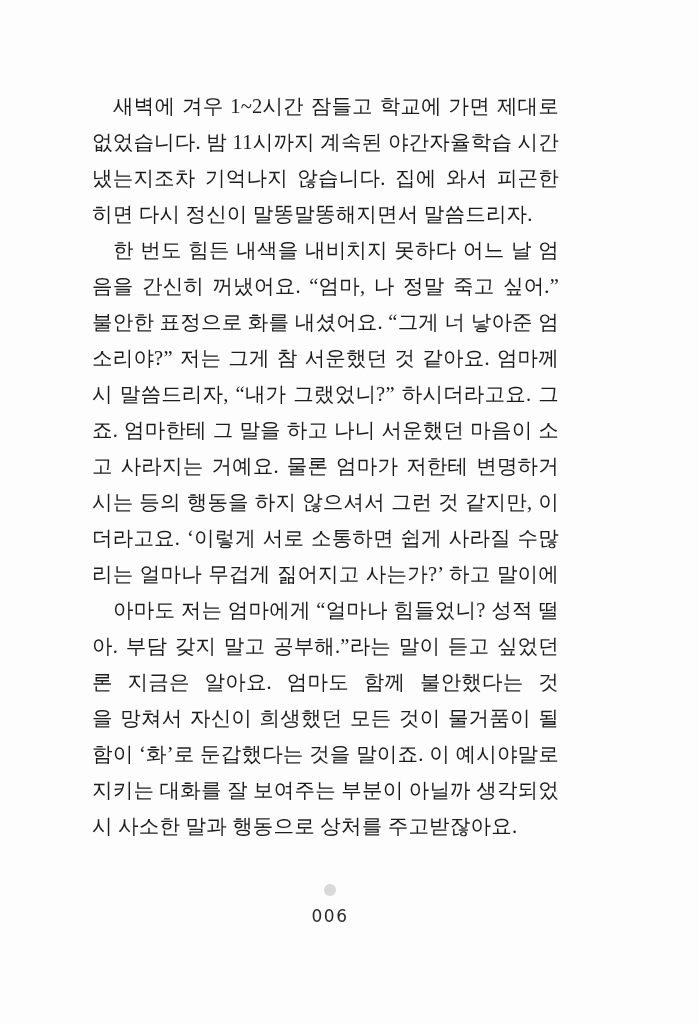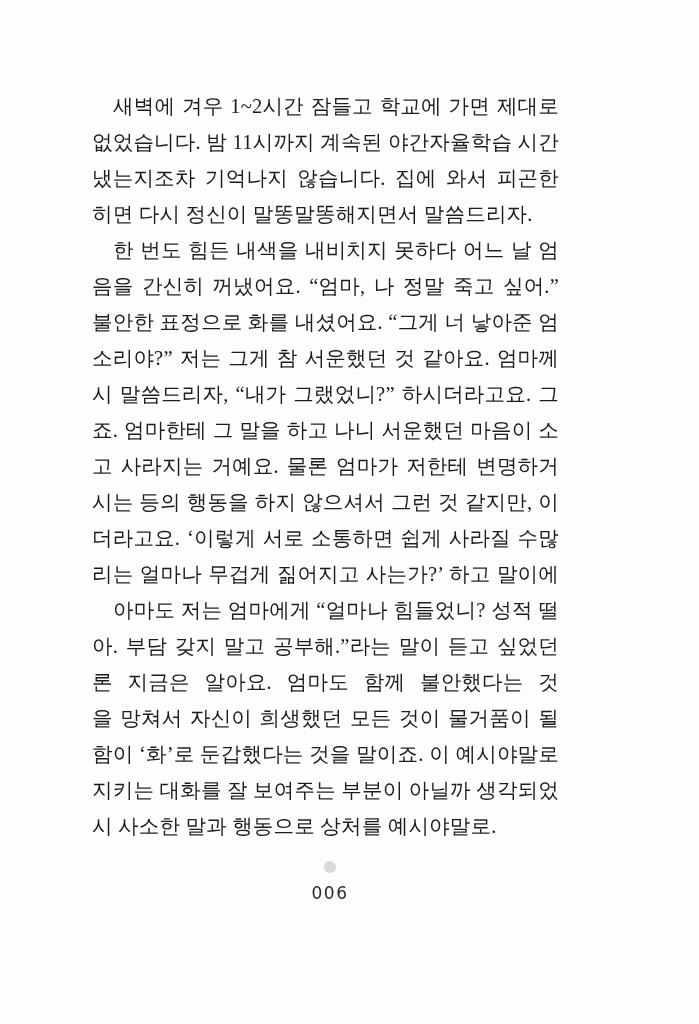--- a/index.html
+++ b/index.html
@@ -34,21 +34,21 @@
   }
   .line.first {
     text-indent: 21px;
   }
   .line.last {
     text-align-last: left;
   }
   .footer {
     position: absolute;
     left: 92px;
-    top: 856px;
+    top: 879px;
     width: 476px;
     text-align: center;
   }
   .ornament-dot {
     display: inline-block;
     width: 12px;
     height: 12px;
     border-radius: 50%;
     background: #d9d9d9;
     margin-top: 5px;
@@ -79,19 +79,19 @@
       <div class="line">고 사라지는 거예요. 물론 엄마가 저한테 변명하거나 도로 혼내</div>
       <div class="line">시는 등의 행동을 하지 않으셔서 그런 것 같지만, 이런 생각도 들</div>
       <div class="line">더라고요. ‘이렇게 서로 소통하면 쉽게 사라질 수많은 감정을 우</div>
       <div class="line last">리는 얼마나 무겁게 짊어지고 사는가?’ 하고 말이에요.</div>
       <div class="line first">아마도 저는 엄마에게 “얼마나 힘들었니? 성적 떨어져도 괜찮</div>
       <div class="line">아. 부담 갖지 말고 공부해.”라는 말이 듣고 싶었던 것 같아요. 물</div>
       <div class="line">론 지금은 알아요. 엄마도 함께 불안했다는 것을……. 딸이 수능</div>
       <div class="line">을 망쳐서 자신이 희생했던 모든 것이 물거품이 될 것 같은 불안</div>
       <div class="line">함이 ‘화’로 둔갑했다는 것을 말이죠. 이 예시야말로 ‘공부 정서’를</div>
       <div class="line">지키는 대화를 잘 보여주는 부분이 아닐까 생각되었어요. 우리 역</div>
-      <div class="line last">시 사소한 말과 행동으로 상처를 예시야말로.</div>
+      <div class="line last">시 사소한 말과 행동으로 상처를 주고받잖아요.</div>
     </main>
   <footer class="footer">
     <span class="ornament-dot"></span>
     <div class="page-number">006</div>
   </footer>
 </div>
 
 </body></html>

